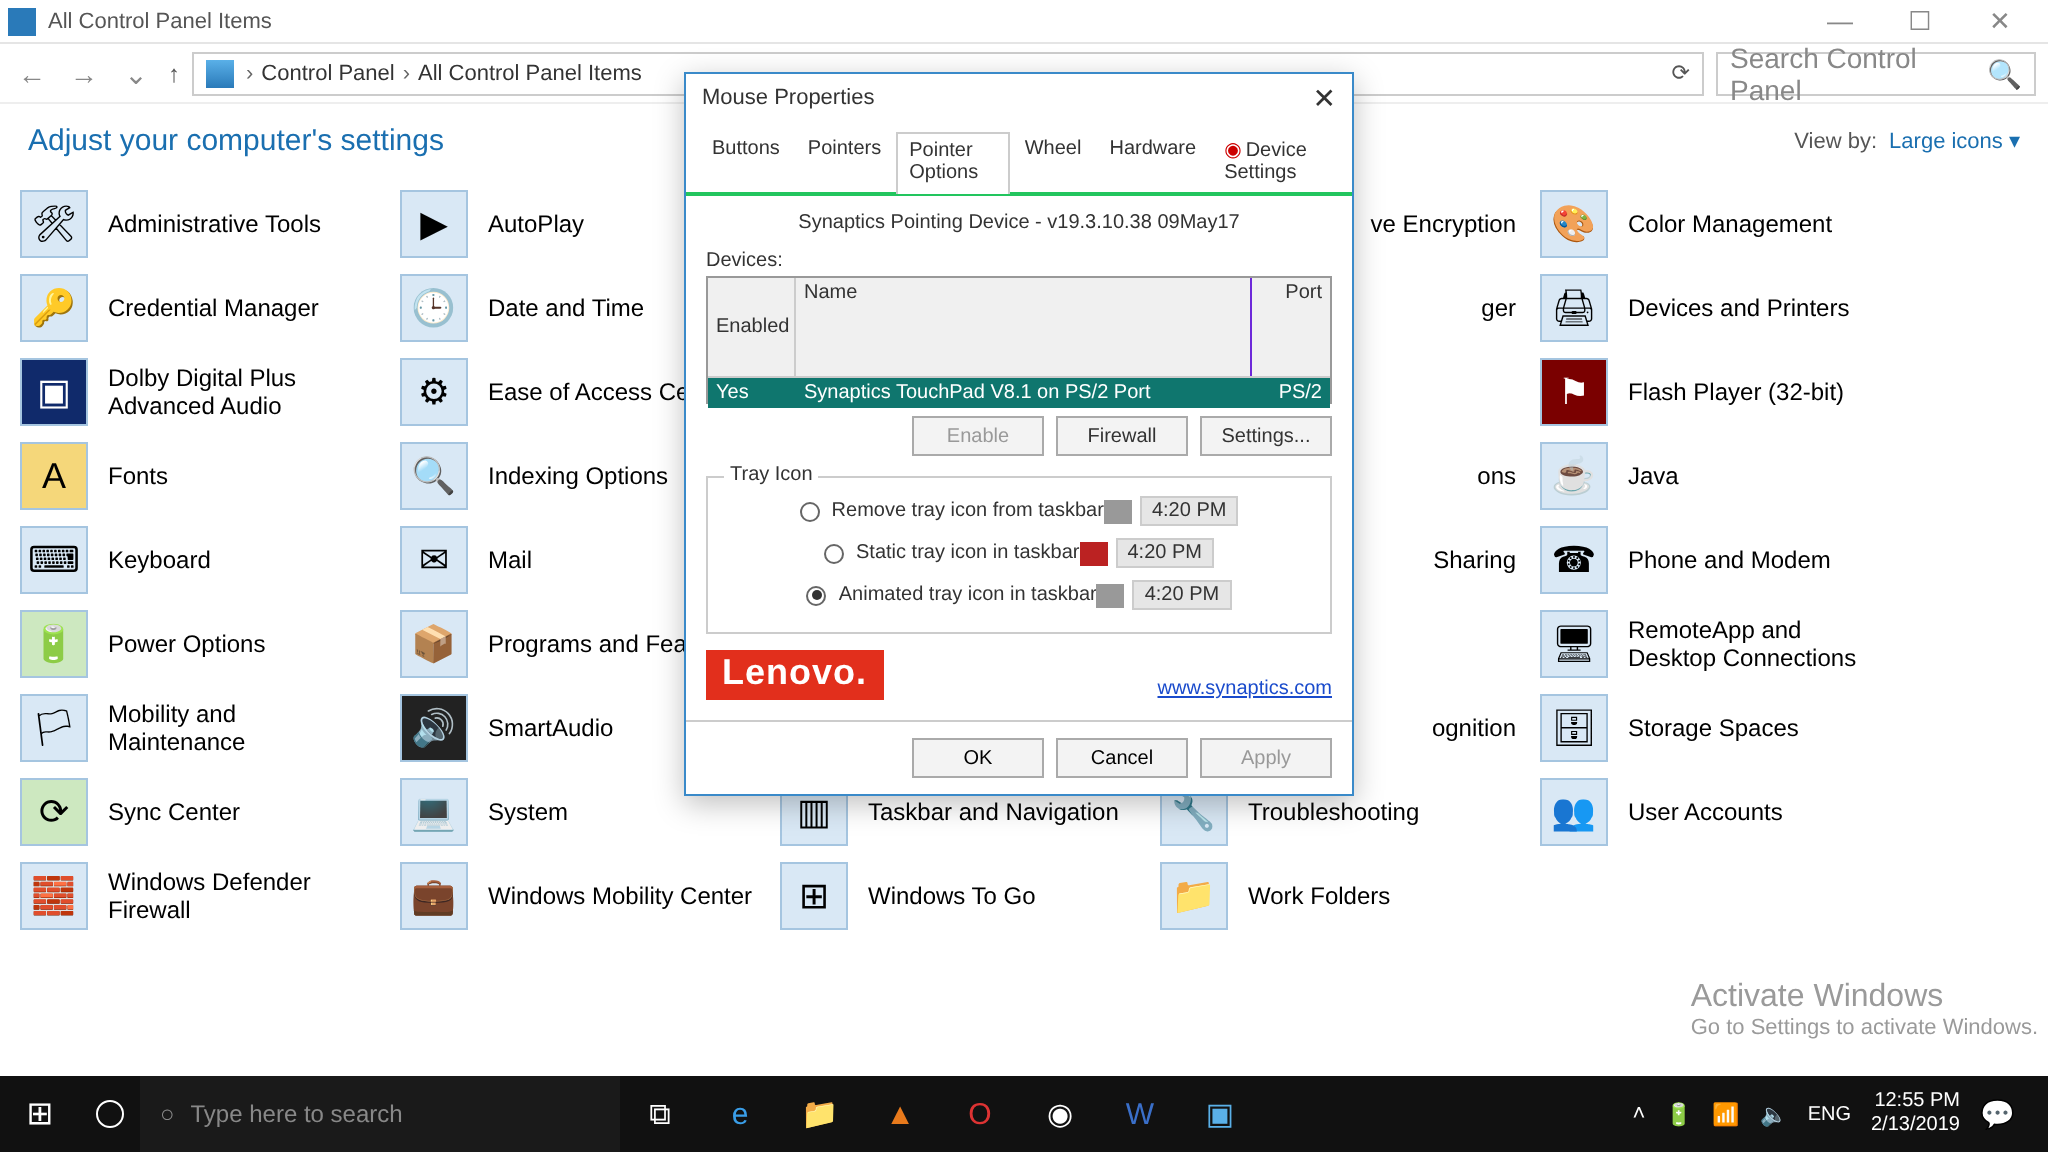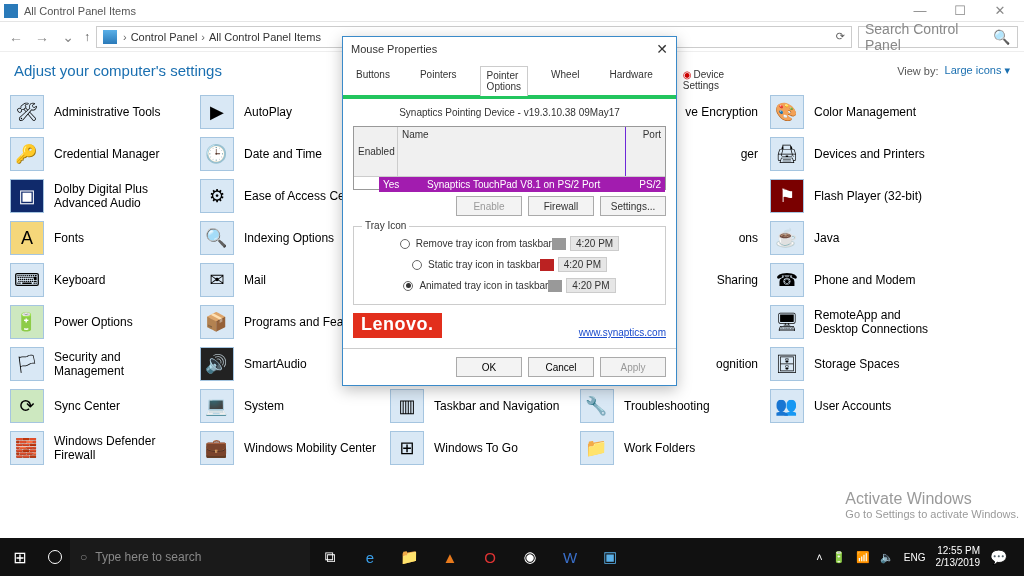--- a/index.html
+++ b/index.html
@@ -29,34 +29,34 @@
 
 .grid { padding:6px 4px; }
 .row { display:flex; }
 .cell { width:190px; display:flex; align-items:center; padding:4px 6px; gap:10px; }
 .cell .cp-ico { width:34px; height:34px; background:#d9e8f5; border:1px solid #a5c5e0; display:flex; align-items:center; justify-content:center; font-size:18px; flex-shrink:0; }
 .cell .lbl { color:#000000; font-size:12px; line-height:1.2; }
 
 .dialog { position:absolute; left:342px; top:36px; width:335px; background:#fff; border:1px solid #3a8ac9; box-shadow:0 4px 14px rgba(0,0,0,.25); }
 .dlg-title { height:24px; background:#fff; display:flex; align-items:center; padding:0 8px; font-size:11px; color:#333; }
 .dlg-title .x { margin-left:auto; font-size:14px; color:#333; }
-.tabs { display:flex; padding:4px 6px 0; gap:16px; border-bottom:4px solid #22c55e; }
+.tabs { display:flex; padding:4px 6px 0; gap:0; border-bottom:2px solid #22c55e; }
 .tab { font-size:10px; padding:3px 6px 4px; border:1px solid transparent; border-bottom:none; color:#333; position:relative; }
 .tab.active { border-color:#ccc; background:#fff; top:1px; }
 .tab.dev { color:#333; }
 .tab.dev .red { color:#c00; margin-right:2px; }
 .dlg-body { padding:6px 10px 10px; font-size:10px; color:#333; }
 .syn-ver { text-align:center; padding:2px 0 6px; }
 .devices-lbl { margin-top:2px; }
 .dev-list { border:1px solid #999; height:64px; margin-top:2px; }
 .dev-hdr { display:flex; background:#f0f0f0; border-bottom:1px solid #ccc; font-size:10px; }
 .dev-hdr .h1 { width:44px; padding:19px 4px; border-right:1px solid #ccc; }
 .dev-hdr .h2 { flex:1; padding:2px 4px; }
 .dev-hdr .h3 { width:40px; padding:2px 4px; border-left:1px solid #6d28d9; text-align:right; }
-.dev-row { display:flex; background:#a21caf; color:#fff; font-size:10px;margin-left:25px; }
+.dev-row { display:flex; background:#0f766e; color:#fff; font-size:10px; }
 .dev-row .c1 { width:44px; padding:2px 4px; }
 .dev-row .c2 { flex:1; padding:2px 4px; }
 .dev-row .c3 { width:40px; padding:2px 4px; text-align:right; }
 .dev-btns { display:flex; justify-content:flex-end; gap:6px; margin-top:6px; }
 .btn { min-width:66px; height:20px; border:1px solid #aaa; background:#f3f3f3; font-size:10px; display:inline-flex; align-items:center; justify-content:center; padding:0 8px; }
 .btn.disabled { color:#999; }
 
 .tray-group { border:1px solid #ccc; margin-top:10px; padding:6px 8px 8px; position:relative; }
 .tray-group .legend { position:absolute; top:-7px; left:8px; background:#fff; padding:0 3px; font-size:10px; }
 .tray-opt { display:flex; align-items:center; justify-content:center; padding:3px 0; }
@@ -231,21 +231,21 @@
       <div class="cell"></div>
       <div class="cell"></div>
       <div class="cell">
         <span class="cp-ico">🖥</span>
         <span class="lbl">RemoteApp and Desktop Connections</span>
       </div>
     </div>
   <div class="row">
       <div class="cell">
         <span class="cp-ico">🏳</span>
-        <span class="lbl">Security and Management</span>
+        <span class="lbl">Mobility and Maintenance</span>
       </div>
       <div class="cell">
         <span class="cp-ico" style="background:#222;color:#fff">🔊</span>
         <span class="lbl">SmartAudio</span>
       </div>
       <div class="cell"></div>
       <div class="cell" style="justify-content:flex-end">
         <span class="lbl">ognition</span>
       </div>
       <div class="cell">
@@ -304,20 +304,21 @@
   <div class="tabs">
     <span class="tab">Buttons</span>
     <span class="tab">Pointers</span>
     <span class="tab active">Pointer Options</span>
     <span class="tab">Wheel</span>
     <span class="tab">Hardware</span>
     <span class="tab dev"><span class="red">◉</span><span>Device Settings</span></span>
   </div>
   <div class="dlg-body">
     <div class="syn-ver">Synaptics Pointing Device - v19.3.10.38 09May17</div>
+    <div class="devices-lbl">Devices:</div>
     <div class="dev-list">
       <div class="dev-hdr">
         <span class="h1">Enabled</span>
           <span class="h2">Name</span>
           <span class="h3">Port</span>
       </div>
       <div class="dev-row">
         <span class="c1">Yes</span>
           <span class="c2">Synaptics TouchPad V8.1 on PS/2 Port</span>
           <span class="c3">PS/2</span>

